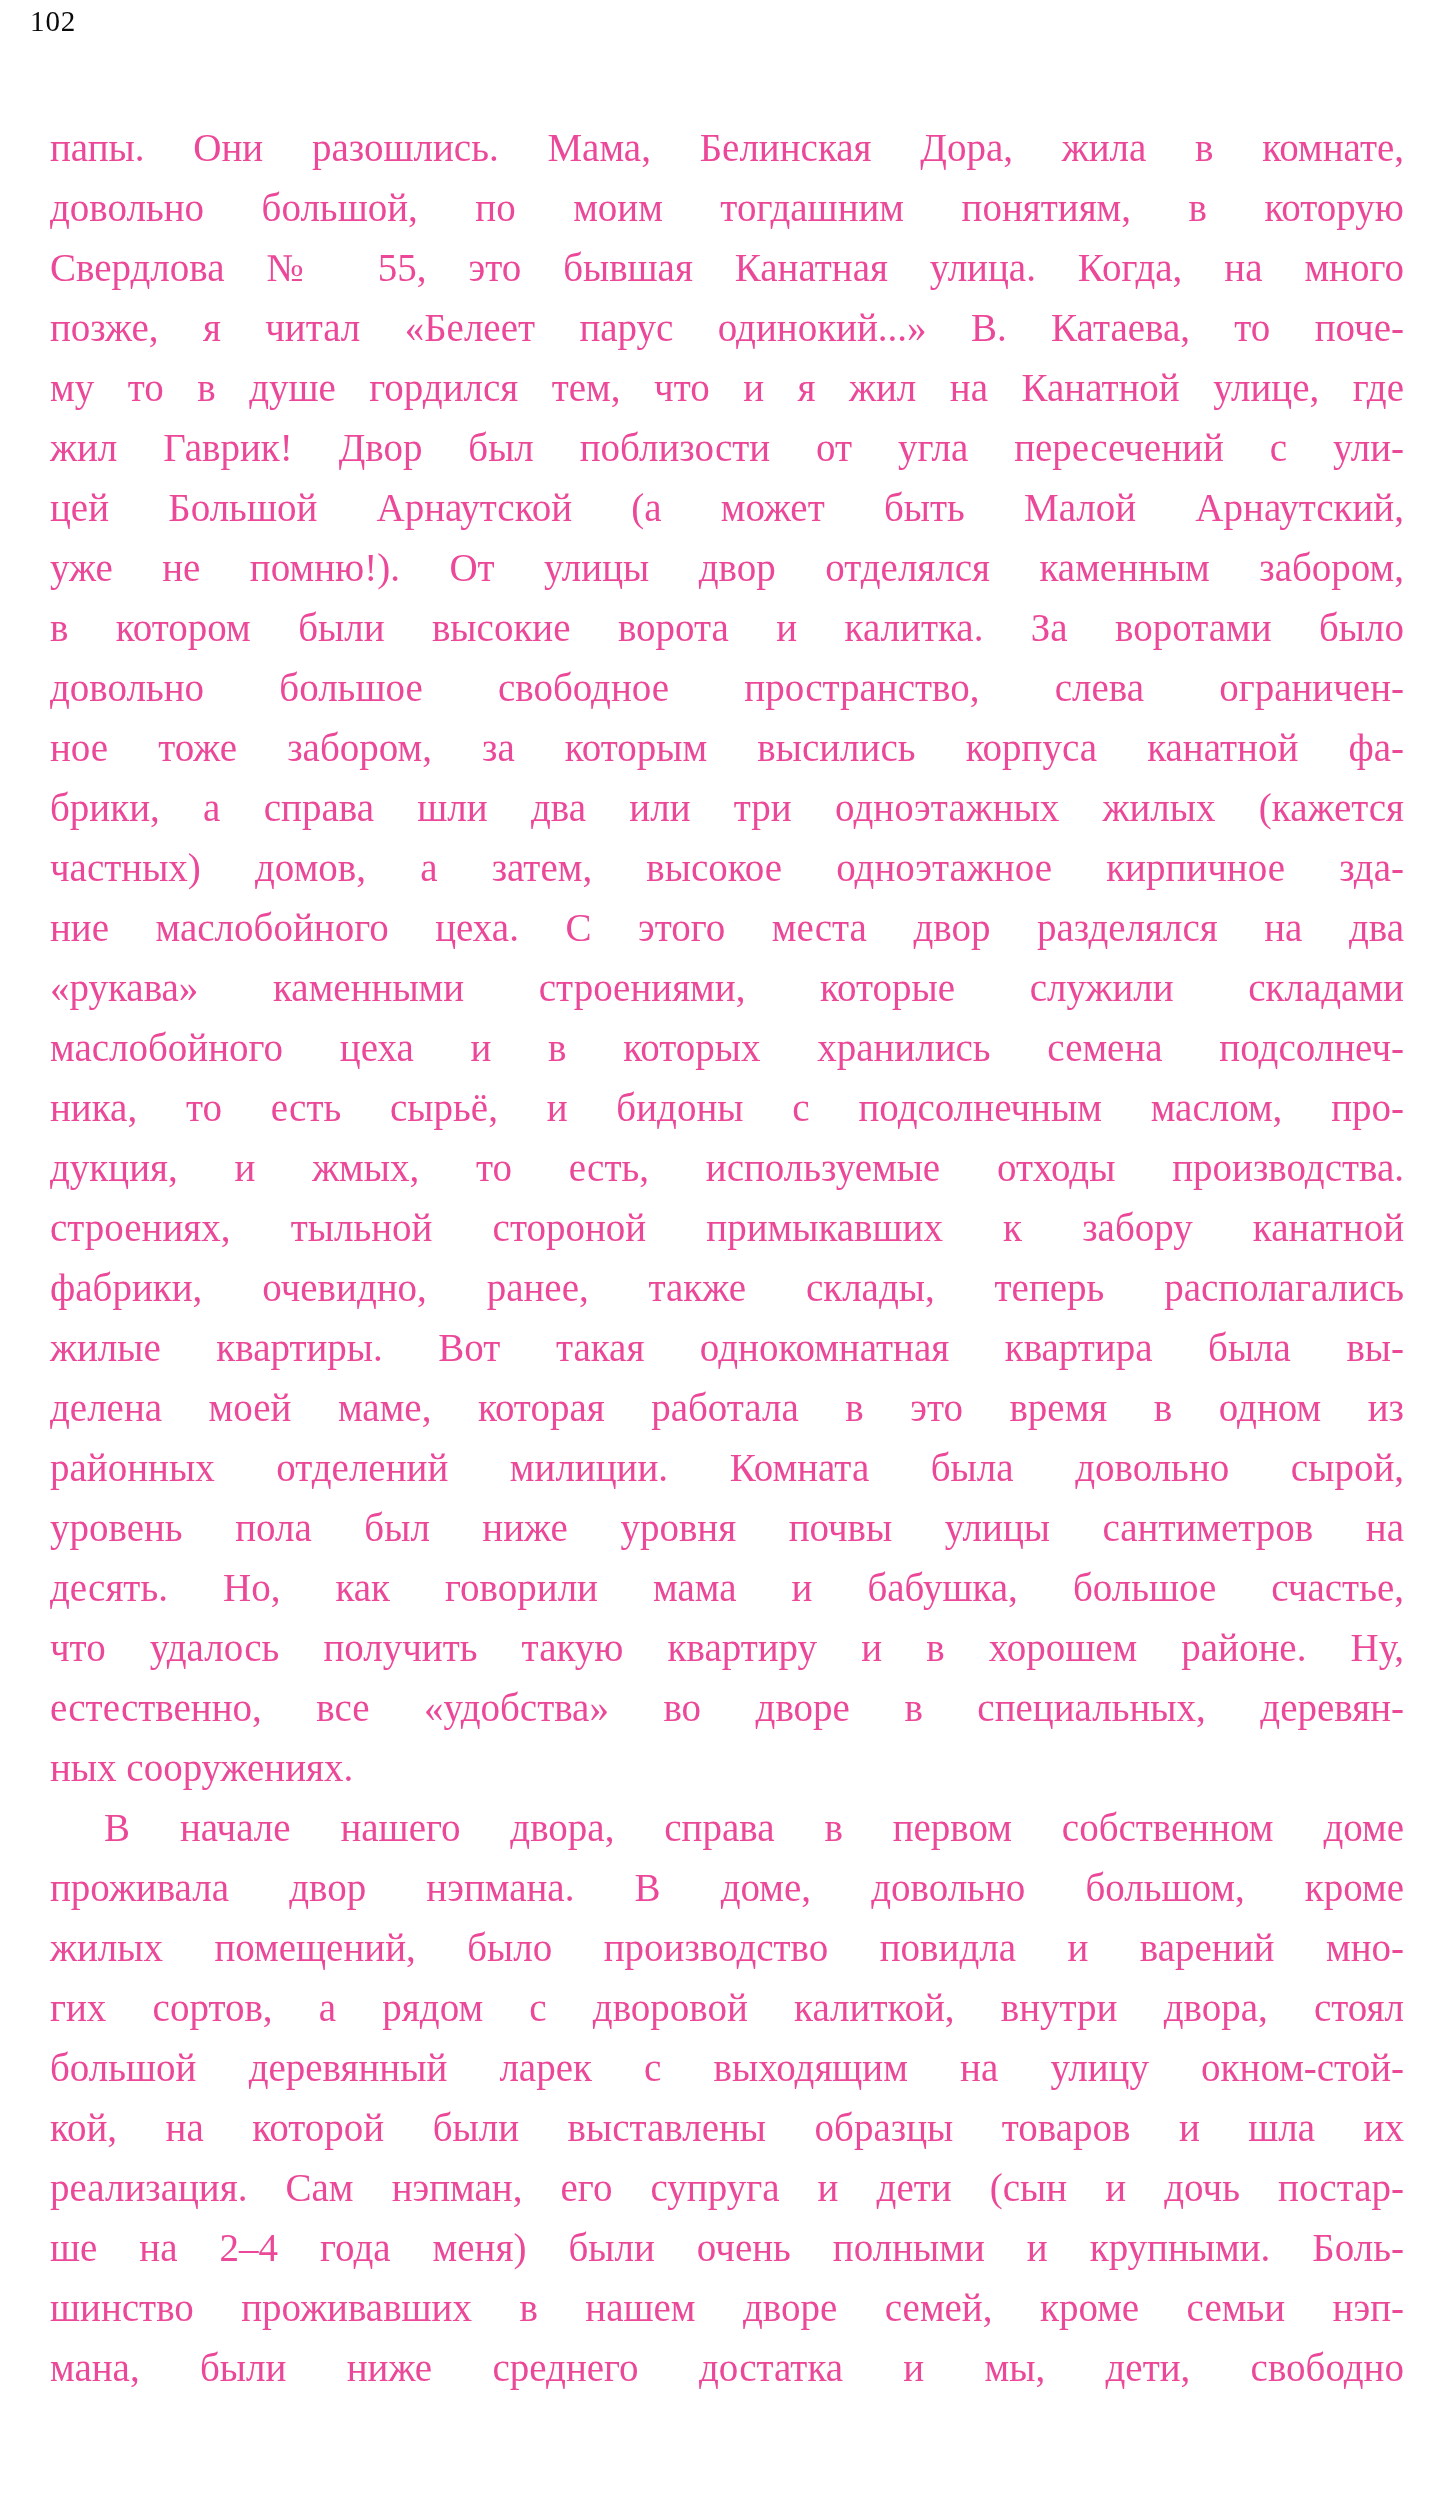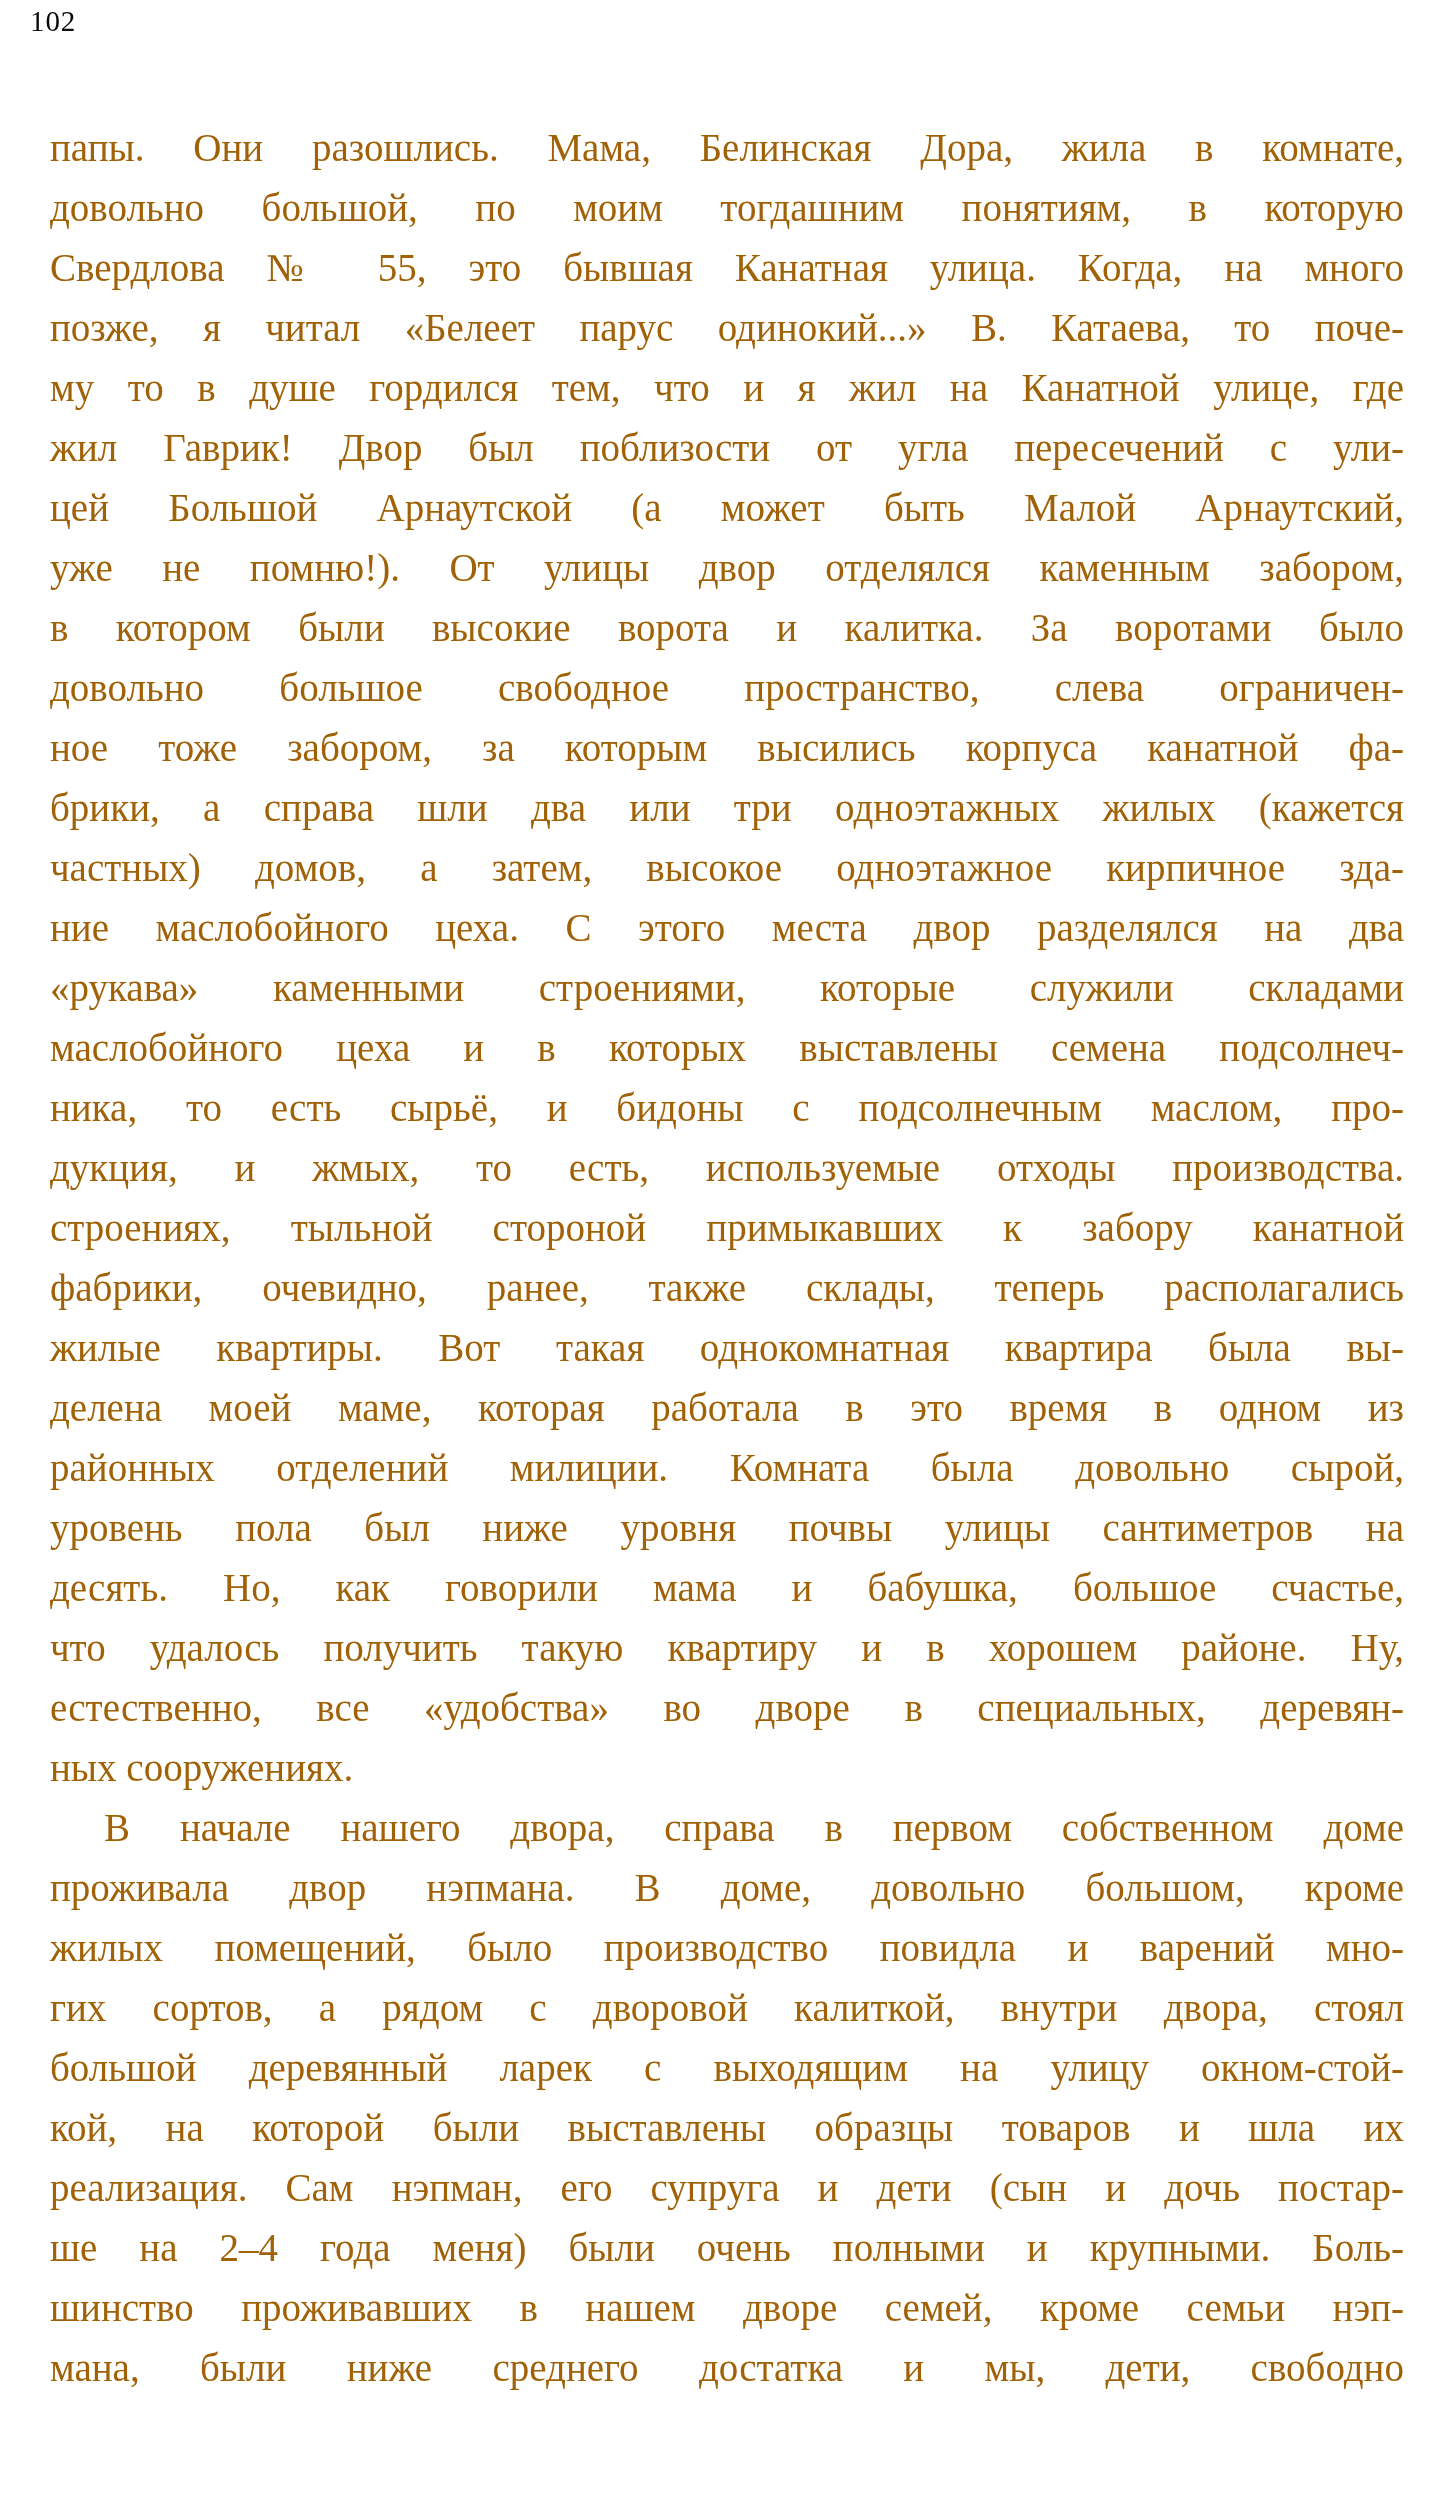--- a/index.html
+++ b/index.html
@@ -30,21 +30,21 @@
     width: 1354px;
   }
   .paragraph { width: 100%; }
   .line {
     height: 60px;
     line-height: 60px;
     font-size: 39px;
     white-space: normal;
     text-align: justify;
     text-align-last: justify;
-    color: #a16207;
+    color: #ec4899;
   }
   .line.indent { text-indent: 54px; }
   .line.para-end {
     text-align: right;
     text-align-last: left;
   }
 </style>
 </head>
 <body>
 
@@ -60,21 +60,21 @@
       <div class="line">жил Гаврик! Двор был поблизости от угла пересечений с ули-</div>
       <div class="line">цей Большой Арнаутской (а может быть Малой Арнаутский,</div>
       <div class="line">уже не помню!). От улицы двор отделялся каменным забором,</div>
       <div class="line">в котором были высокие ворота и калитка. За воротами было</div>
       <div class="line">довольно большое свободное пространство, слева ограничен-</div>
       <div class="line">ное тоже забором, за которым высились корпуса канатной фа-</div>
       <div class="line">брики, а справа шли два или три одноэтажных жилых (кажется</div>
       <div class="line">частных) домов, а затем, высокое одноэтажное кирпичное зда-</div>
       <div class="line">ние маслобойного цеха. С этого места двор разделялся на два</div>
       <div class="line">«рукава» каменными строениями, которые служили складами</div>
-      <div class="line">маслобойного цеха и в которых выставлены семена подсолнеч-</div>
+      <div class="line">маслобойного цеха и в которых хранились семена подсолнеч-</div>
       <div class="line">ника, то есть сырьё, и бидоны с подсолнечным маслом, про-</div>
       <div class="line">дукция, и жмых, то есть, используемые отходы производства.</div>
       <div class="line">строениях, тыльной стороной примыкавших к забору канатной</div>
       <div class="line">фабрики, очевидно, ранее, также склады, теперь располагались</div>
       <div class="line">жилые квартиры. Вот такая однокомнатная квартира была вы-</div>
       <div class="line">делена моей маме, которая работала в это время в одном из</div>
       <div class="line">районных отделений милиции. Комната была довольно сырой,</div>
       <div class="line">уровень пола был ниже уровня почвы улицы сантиметров на</div>
       <div class="line">десять. Но, как говорили мама и бабушка, большое счастье,</div>
       <div class="line">что удалось получить такую квартиру и в хорошем районе. Ну,</div>

